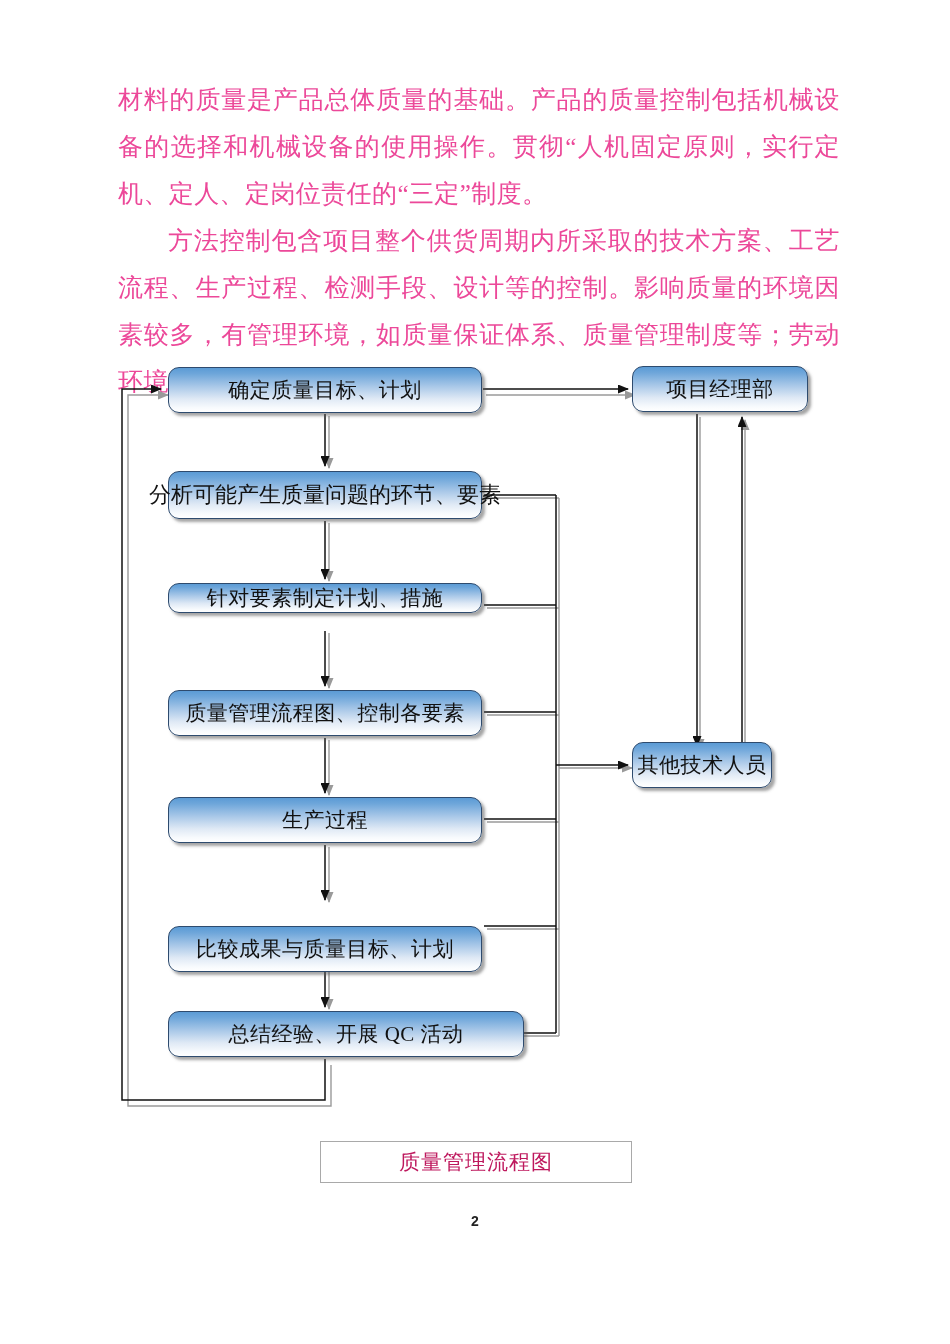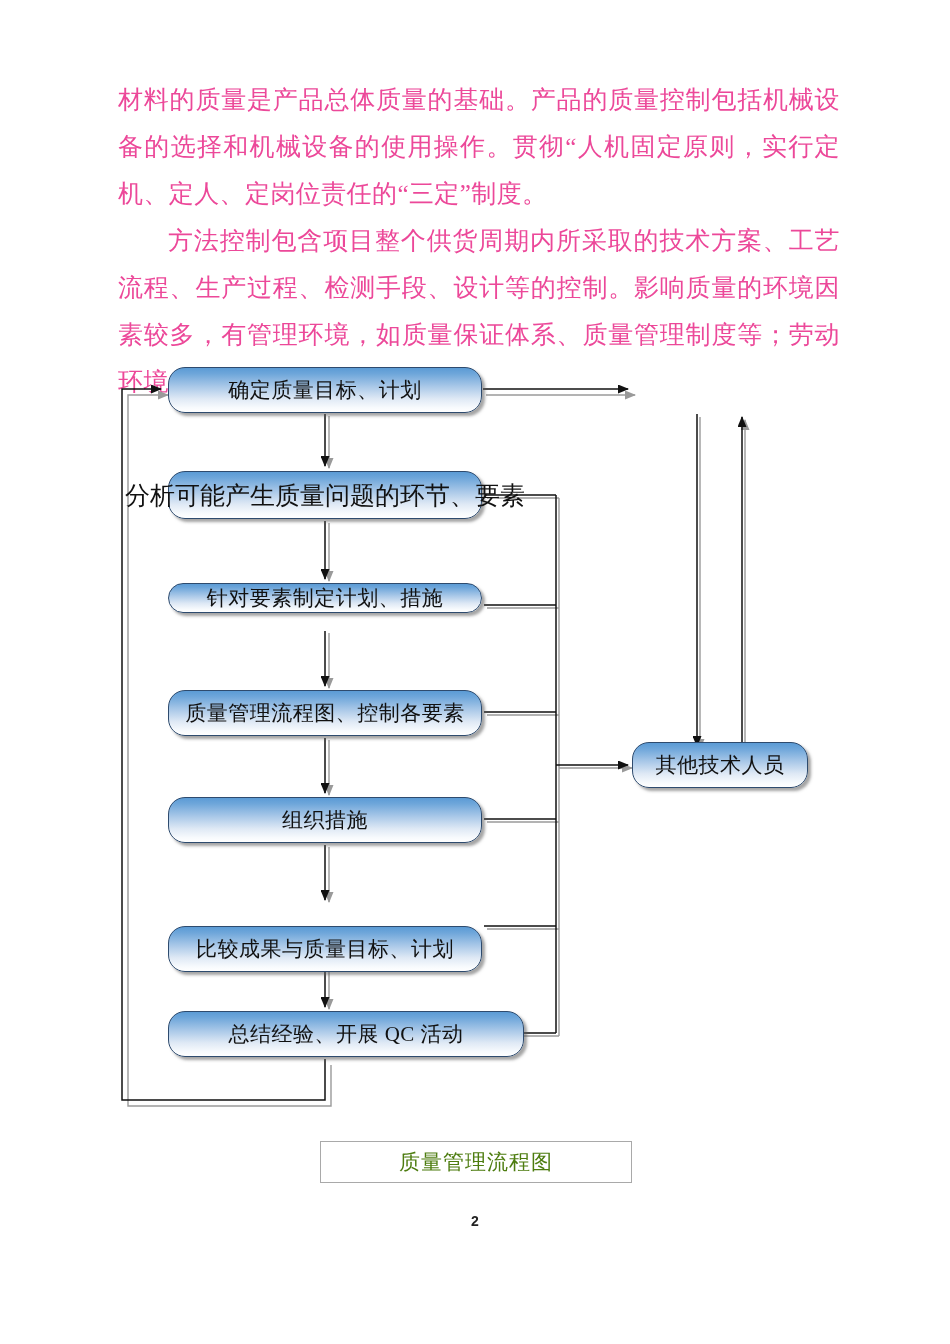--- a/index.html
+++ b/index.html
@@ -47,55 +47,55 @@
     top: 0;
     width: 950px;
     height: 1344px;
     pointer-events: none;
   }
 
   .node {
     position: absolute;
     box-sizing: border-box;
     border: 1.3px solid #2e4b6e;
-    border-radius: 17px;
+    border-radius: 11px;
     background: linear-gradient(to bottom,
                  #5b9bd5 0%,
                  #6ea6da 13%,
                  #a9c8e8 42%,
                  #dfe9f5 70%,
                  #f7fafd 90%,
                  #ffffff 100%);
     box-shadow: 3px 3px 3px rgba(90,90,90,0.55);
     display: flex;
     align-items: center;
     justify-content: center;
     font-family: "Liberation Serif", "DejaVu Serif", serif;
     font-size: 21px;
     color: #111;
     white-space: nowrap;
     letter-spacing: 0.5px;
   }
-  .node.tight { font-size: 25px; letter-spacing: 0px; }
+  .node.tight { font-size: 22px; letter-spacing: 0px; }
 
   
   #caption {
     position: absolute;
     left: 320px;
     top: 1141px;
     width: 312px;
     height: 42px;
     box-sizing: border-box;
     border: 1px solid #a9a9a9;
     display: flex;
     align-items: center;
     justify-content: center;
     font-family: "Liberation Serif", "DejaVu Serif", serif;
     font-size: 21px;
-    color: #4d7c0f;
+    color: #be185d;
     letter-spacing: 1px;
     background: #fff;
   }
 
   #pagenum {
     position: absolute;
     left: 0;
     top: 1213px;
     width: 950px;
     text-align: center;
@@ -185,33 +185,36 @@
 
   <div class="node" style="left:168px; top:583px; width:314px; height:30px;">
     <span>针对要素制定计划、措施</span>
   </div>
 
   <div class="node" style="left:168px; top:690px; width:314px; height:46px;">
     <span>质量管理流程图、控制各要素</span>
   </div>
 
   <div class="node" style="left:168px; top:797px; width:314px; height:46px;">
-    <span>组织措施</span>
+    <span>生产过程</span>
   </div>
 
   <div class="node" style="left:168px; top:904px; width:314px; height:46px;margin-top:22px;">
     <span>比较成果与质量目标、计划</span>
   </div>
 
   <div class="node" style="left:168px; top:1011px; width:356px; height:46px;">
     <span>总结经验、开展 QC 活动</span>
   </div>
 
-
-  <div class="node" style="left:632px; top:742px; width:176px; height:46px;">
+  <div class="node" style="left:632px; top:366px; width:176px; height:46px;">
+    <span>项目经理部</span>
+  </div>
+
+  <div class="node" style="left:632px; top:742px; width:140px; height:46px;">
     <span>其他技术人员</span>
   </div>
 
   <div id="caption">
     <span>质量管理流程图</span>
   </div>
 
   <div id="pagenum">2</div>
 
 </div>

